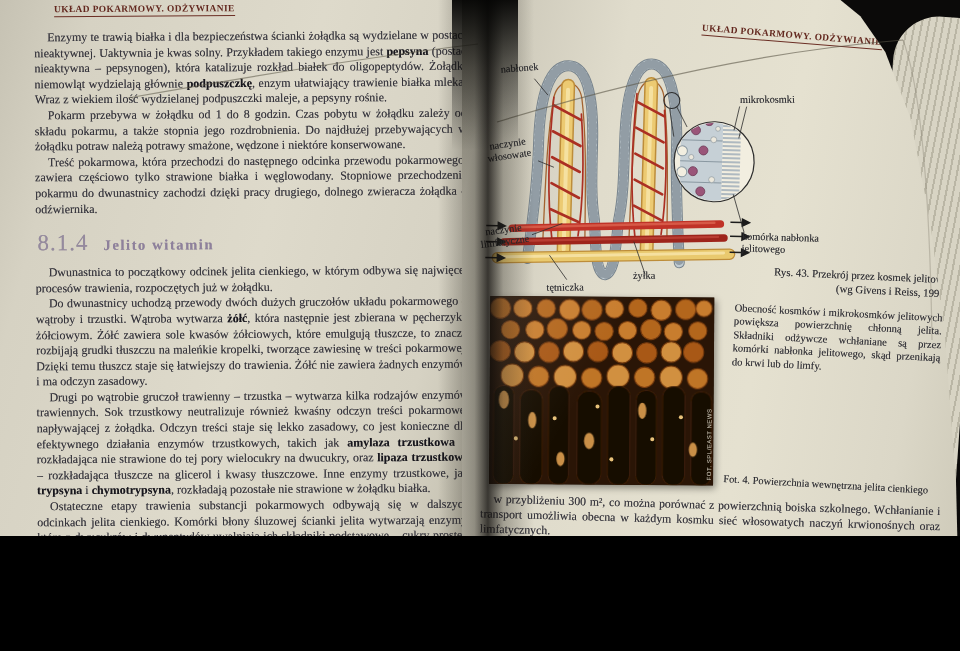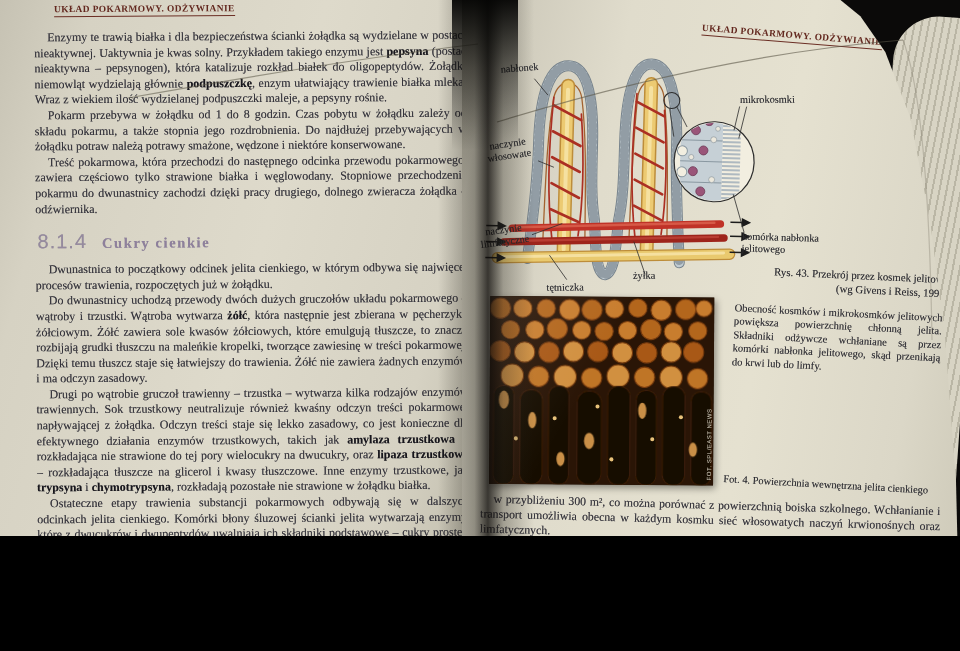--- a/index.html
+++ b/index.html
@@ -23,21 +23,21 @@
   
   .lp-inner{position:absolute;left:0;top:0;width:508px;height:651px;transform:rotate(-.35deg);}
   .running-head{font-family:"Liberation Serif",serif;font-weight:bold;font-size:9.4px;
     letter-spacing:.4px;color:#63281f;border-bottom:1.2px solid #6b2e24;padding-bottom:2px;width:max-content;}
   .rh-left{position:absolute;left:56px;top:3px;}
   .lp-flow{position:absolute;left:36px;top:29px;width:432px;height:622px;overflow:hidden;}
   .bodytext p{margin:0;text-indent:13px;text-align:justify;font-size:12px;line-height:15.6px;
     color:#34333b;text-shadow:0 0 .4px rgba(52,51,60,.55);}
   .bodytext b{color:#17161c;}
   .section-heading{margin:13px 0 9px 2px;display:flex;align-items:baseline;}
-  .sec-num{font-family:Liberation Sans, sans-serif;font-size:20px;color:#958a9e;letter-spacing:1px;
+  .sec-num{font-family:Liberation Serif, serif;font-size:23px;color:#958a9e;letter-spacing:1px;
     text-shadow:0 0 .5px rgba(120,110,130,.5);}
   .sec-title{font-size:14.5px;font-weight:bold;color:#8e809c;letter-spacing:1.6px;margin-left:15px;
     text-shadow:0 0 .5px rgba(120,110,130,.5);}
   
   .rp-inner{position:absolute;left:28px;top:0;width:470px;height:651px;
     transform:rotate(1.6deg);transform-origin:20px 20px;}
   .rh-right{position:absolute;left:212px;top:22px;transform:rotate(3deg);}
   .diagram{position:absolute;left:0;top:26px;width:272px;height:276px;}
   .dg-label{position:absolute;font-size:10.3px;line-height:11.8px;color:#2b2b30;white-space:pre-line;
     text-shadow:0 0 .4px rgba(45,45,50,.5);}
@@ -71,21 +71,21 @@
     <div class="lp-inner">
       <div class="running-head rh-left">UKŁAD POKARMOWY. ODŻYWIANIE</div>
       <div class="lp-flow">
         <div class="bodytext">
             <p>Enzymy te trawią białka i dla bezpieczeństwa ścianki żołądka są wydzielane w postaci nieaktywnej. Uaktywnia je kwas solny. Przykładem takiego enzymu jest <b>pepsyna</b> (postać nieaktywna – pepsynogen), która katalizuje rozkład białek do oligopeptydów. Żołądki niemowląt wydzielają głównie <b>podpuszczkę</b>, enzym ułatwiający trawienie białka mleka. Wraz z wiekiem ilość wydzielanej podpuszczki maleje, a pepsyny rośnie.</p>
             <p>Pokarm przebywa w żołądku od 1 do 8 godzin. Czas pobytu w żołądku zależy od składu pokarmu, a także stopnia jego rozdrobnienia. Do najdłużej przebywających w żołądku potraw należą potrawy smażone, wędzone i niektóre konserwowane.</p>
             <p>Treść pokarmowa, która przechodzi do następnego odcinka przewodu pokarmowego, zawiera częściowo tylko strawione białka i węglowodany. Stopniowe przechodzenie pokarmu do dwunastnicy zachodzi dzięki pracy drugiego, dolnego zwieracza żołądka – odźwiernika.</p>
           </div>
         <div class="section-heading">
           <span class="sec-num">8.1.4</span>
-          <span class="sec-title">Cukry cienkie</span>
+          <span class="sec-title">Jelito witamin</span>
         </div>
         <div class="bodytext">
             <p>Dwunastnica to początkowy odcinek jelita cienkiego, w którym odbywa się najwięcej procesów trawienia, rozpoczętych już w żołądku.</p>
             <p>Do dwunastnicy uchodzą przewody dwóch dużych gruczołów układu pokarmowego – wątroby i trzustki. Wątroba wytwarza <b>żółć</b>, która następnie jest zbierana w pęcherzyku żółciowym. Żółć zawiera sole kwasów żółciowych, które emulgują tłuszcze, to znaczy rozbijają grudki tłuszczu na maleńkie kropelki, tworzące zawiesinę w treści pokarmowej. Dzięki temu tłuszcz staje się łatwiejszy do trawienia. Żółć nie zawiera żadnych enzymów i ma odczyn zasadowy.</p>
             <p>Drugi po wątrobie gruczoł trawienny – trzustka – wytwarza kilka rodzajów enzymów trawiennych. Sok trzustkowy neutralizuje również kwaśny odczyn treści pokarmowej napływającej z żołądka. Odczyn treści staje się lekko zasadowy, co jest konieczne dla efektywnego działania enzymów trzustkowych, takich jak <b>amylaza trzustkowa</b> – rozkładająca nie strawione do tej pory wielocukry na dwucukry, oraz <b>lipaza trzustkowa</b> – rozkładająca tłuszcze na glicerol i kwasy tłuszczowe. Inne enzymy trzustkowe, jak <b>trypsyna</b> i <b>chymotrypsyna</b>, rozkładają pozostałe nie strawione w żołądku białka.</p>
             <p>Ostateczne etapy trawienia substancji pokarmowych odbywają się w dalszych odcinkach jelita cienkiego. Komórki błony śluzowej ścianki jelita wytwarzają enzymy, które z dwucukrów i dwupeptydów uwalniają ich składniki podstawowe – cukry proste i aminokwasy.</p>
             <p>Struktura powierzchni wewnętrznej jelita cienkiego pozwala na bardzo efektywne wchłanianie substancji odżywczych ze światła przewodu pokarmowego do krwi. Powierzchnia ta tworzy liczne fałdy, a na nich miliony wypustek, zwanych kosmkami.</p>
           </div>
       </div>
     </div>

